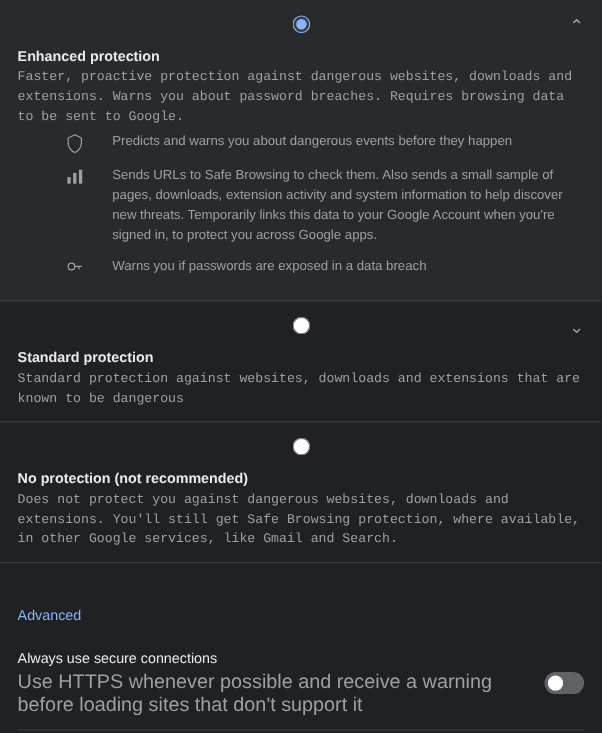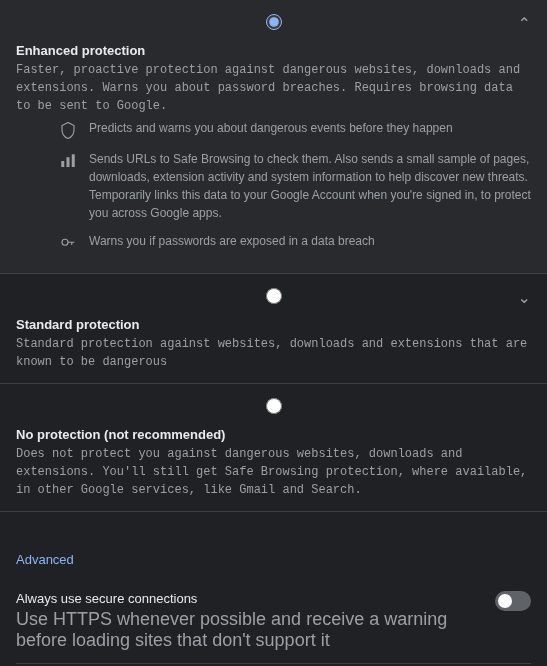--- a/index.html
+++ b/index.html
@@ -65,21 +65,21 @@
     .features-list {
       padding: 4px 0 8px 42px;
       display: flex;
       flex-direction: column;
       gap: 10px;
     }
     .feature-item {
       display: flex;
       flex-direction: row;
       align-items: flex-start;
-      gap: 11px;
+      gap: 24px;
     }
     .feature-icon {
       width: 20px;
       height: 20px;
       flex-shrink: 0;
       display: flex;
       align-items: center;
       justify-content: center;
       margin-top: 1px;
     }
@@ -95,21 +95,21 @@
       font-size: 13px;
       color: #8ab4f8;
       font-weight: 500;
       margin-bottom: 12px;
       margin-top: 24px;
     }
     .setting-row {
       display: flex;
       flex-direction: row;
       justify-content: space-between;
-      align-items: flex-start;
+      align-items: center;
       padding: 12px 0;
       border-bottom: 1px solid #3c4043;
     }
     .setting-info {}
     .setting-name {
       font-size: 13px;
       color: #e8eaed;
       font-weight: 500;
       margin-bottom: 3px;
     }

